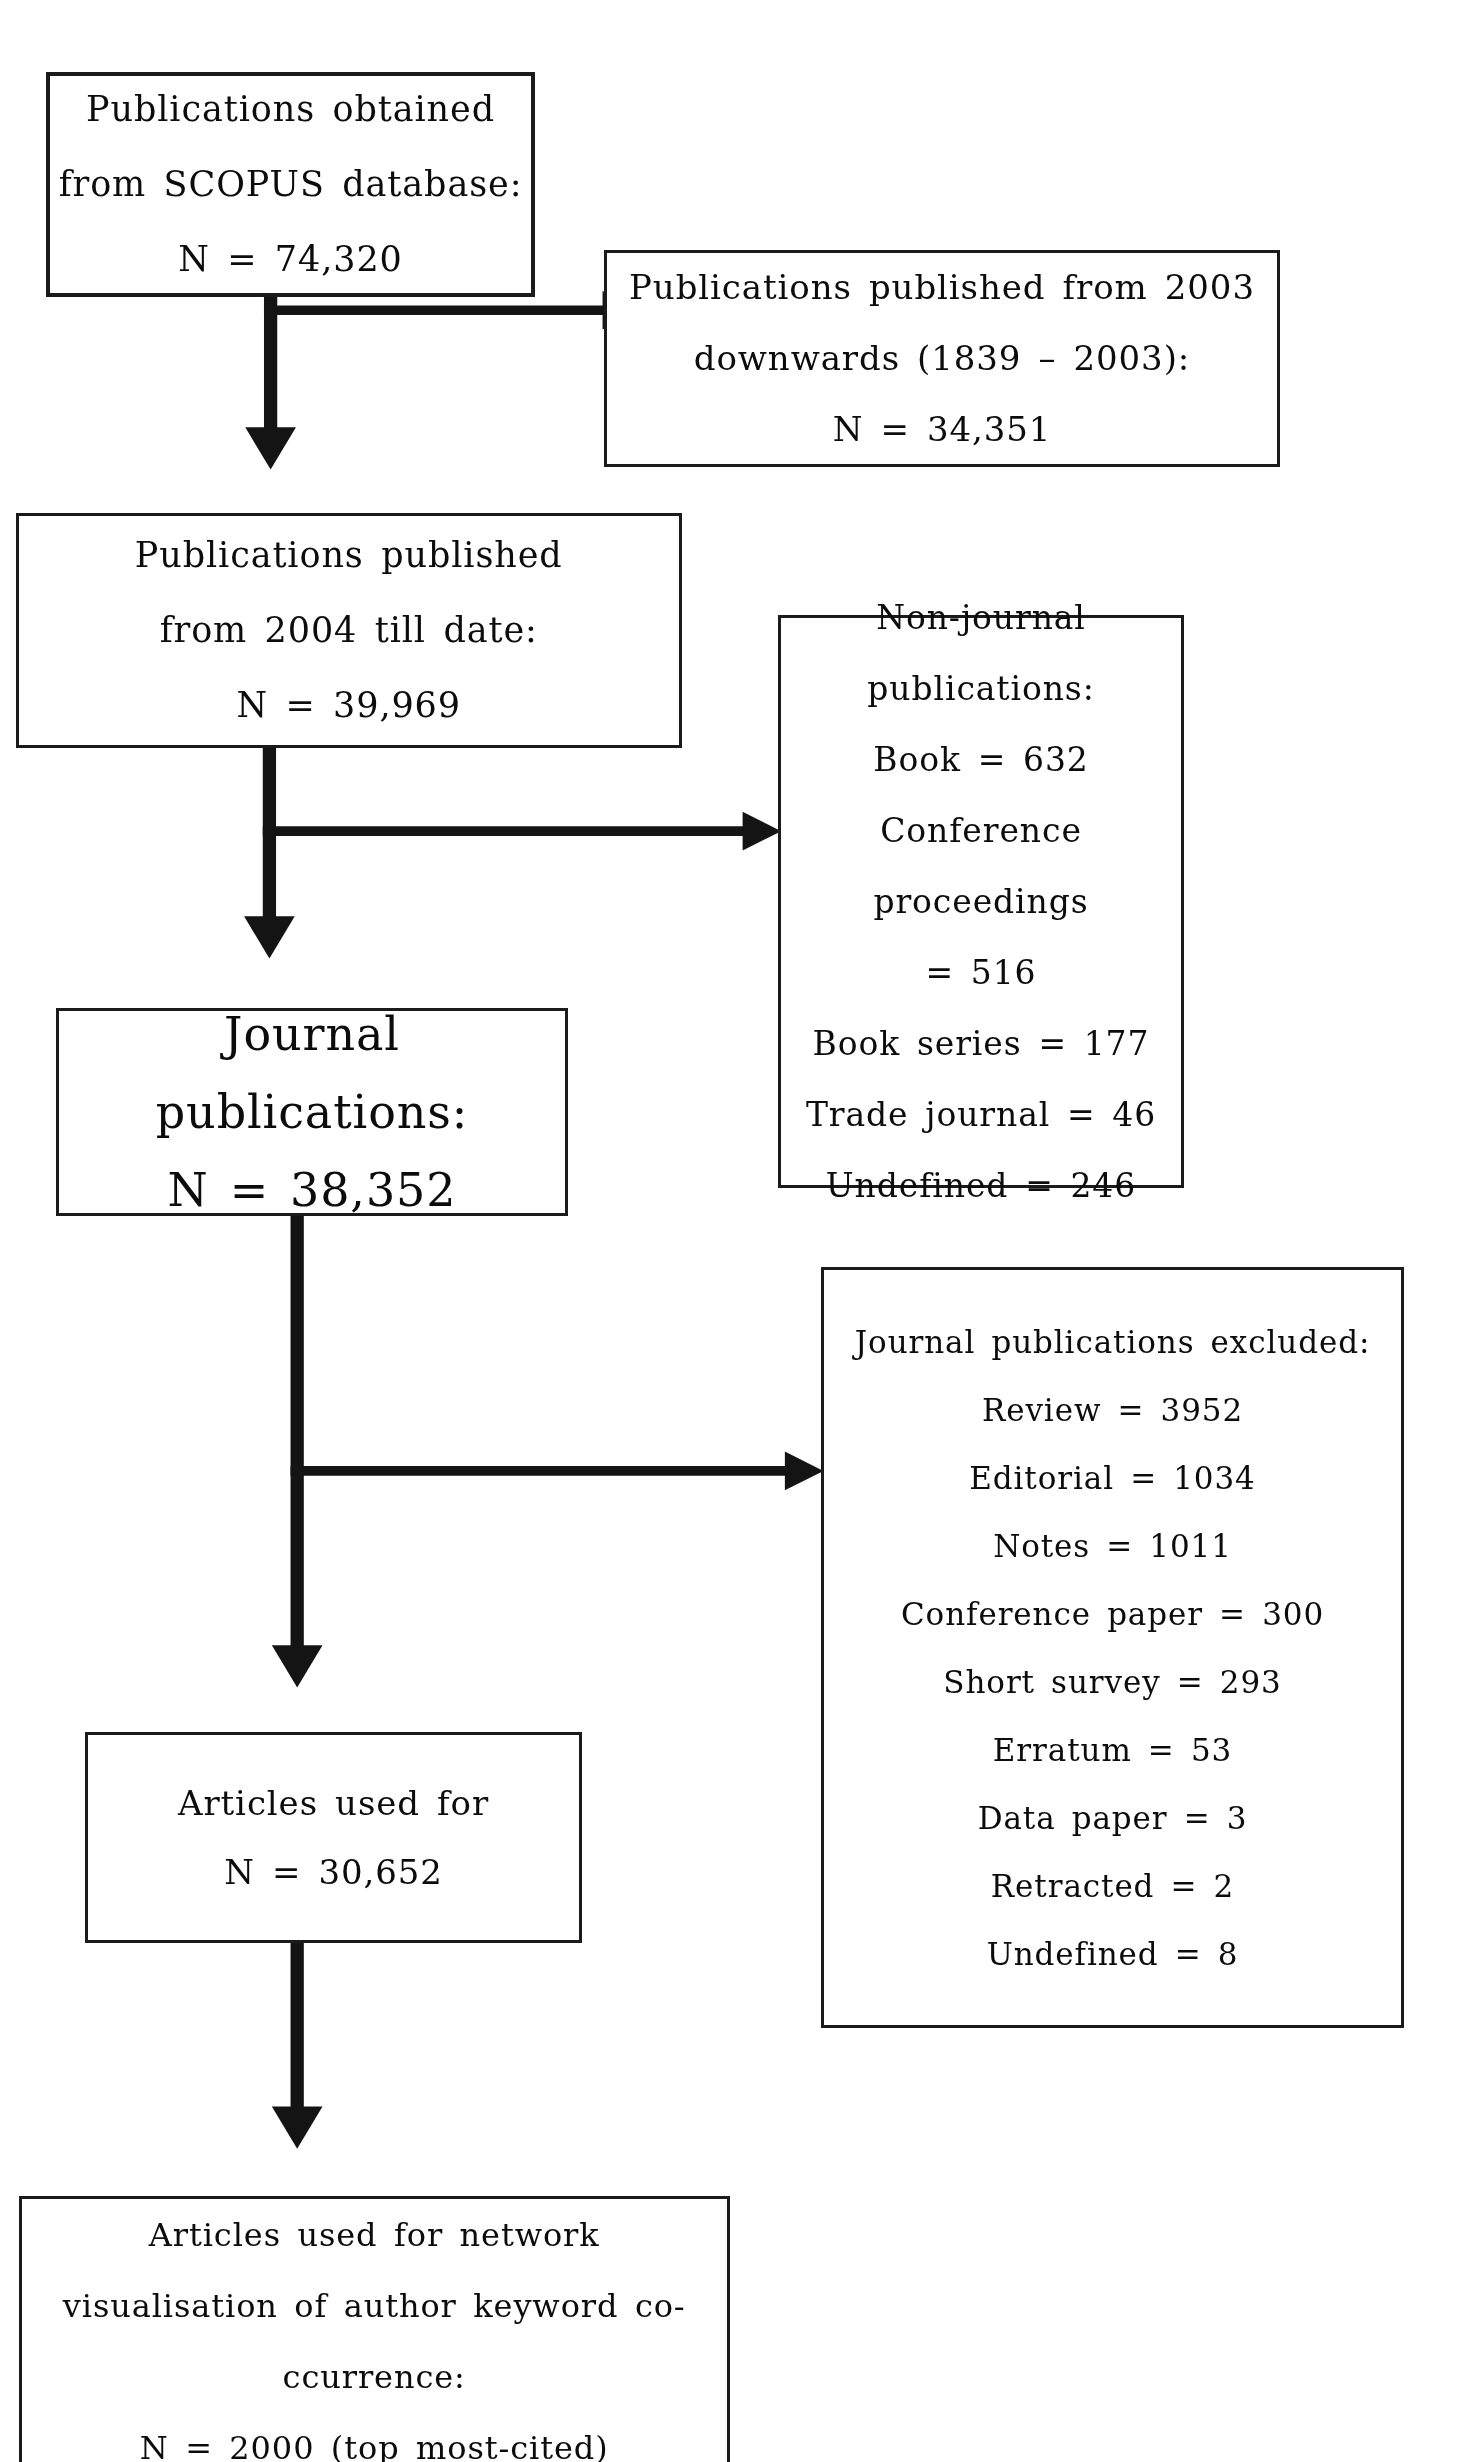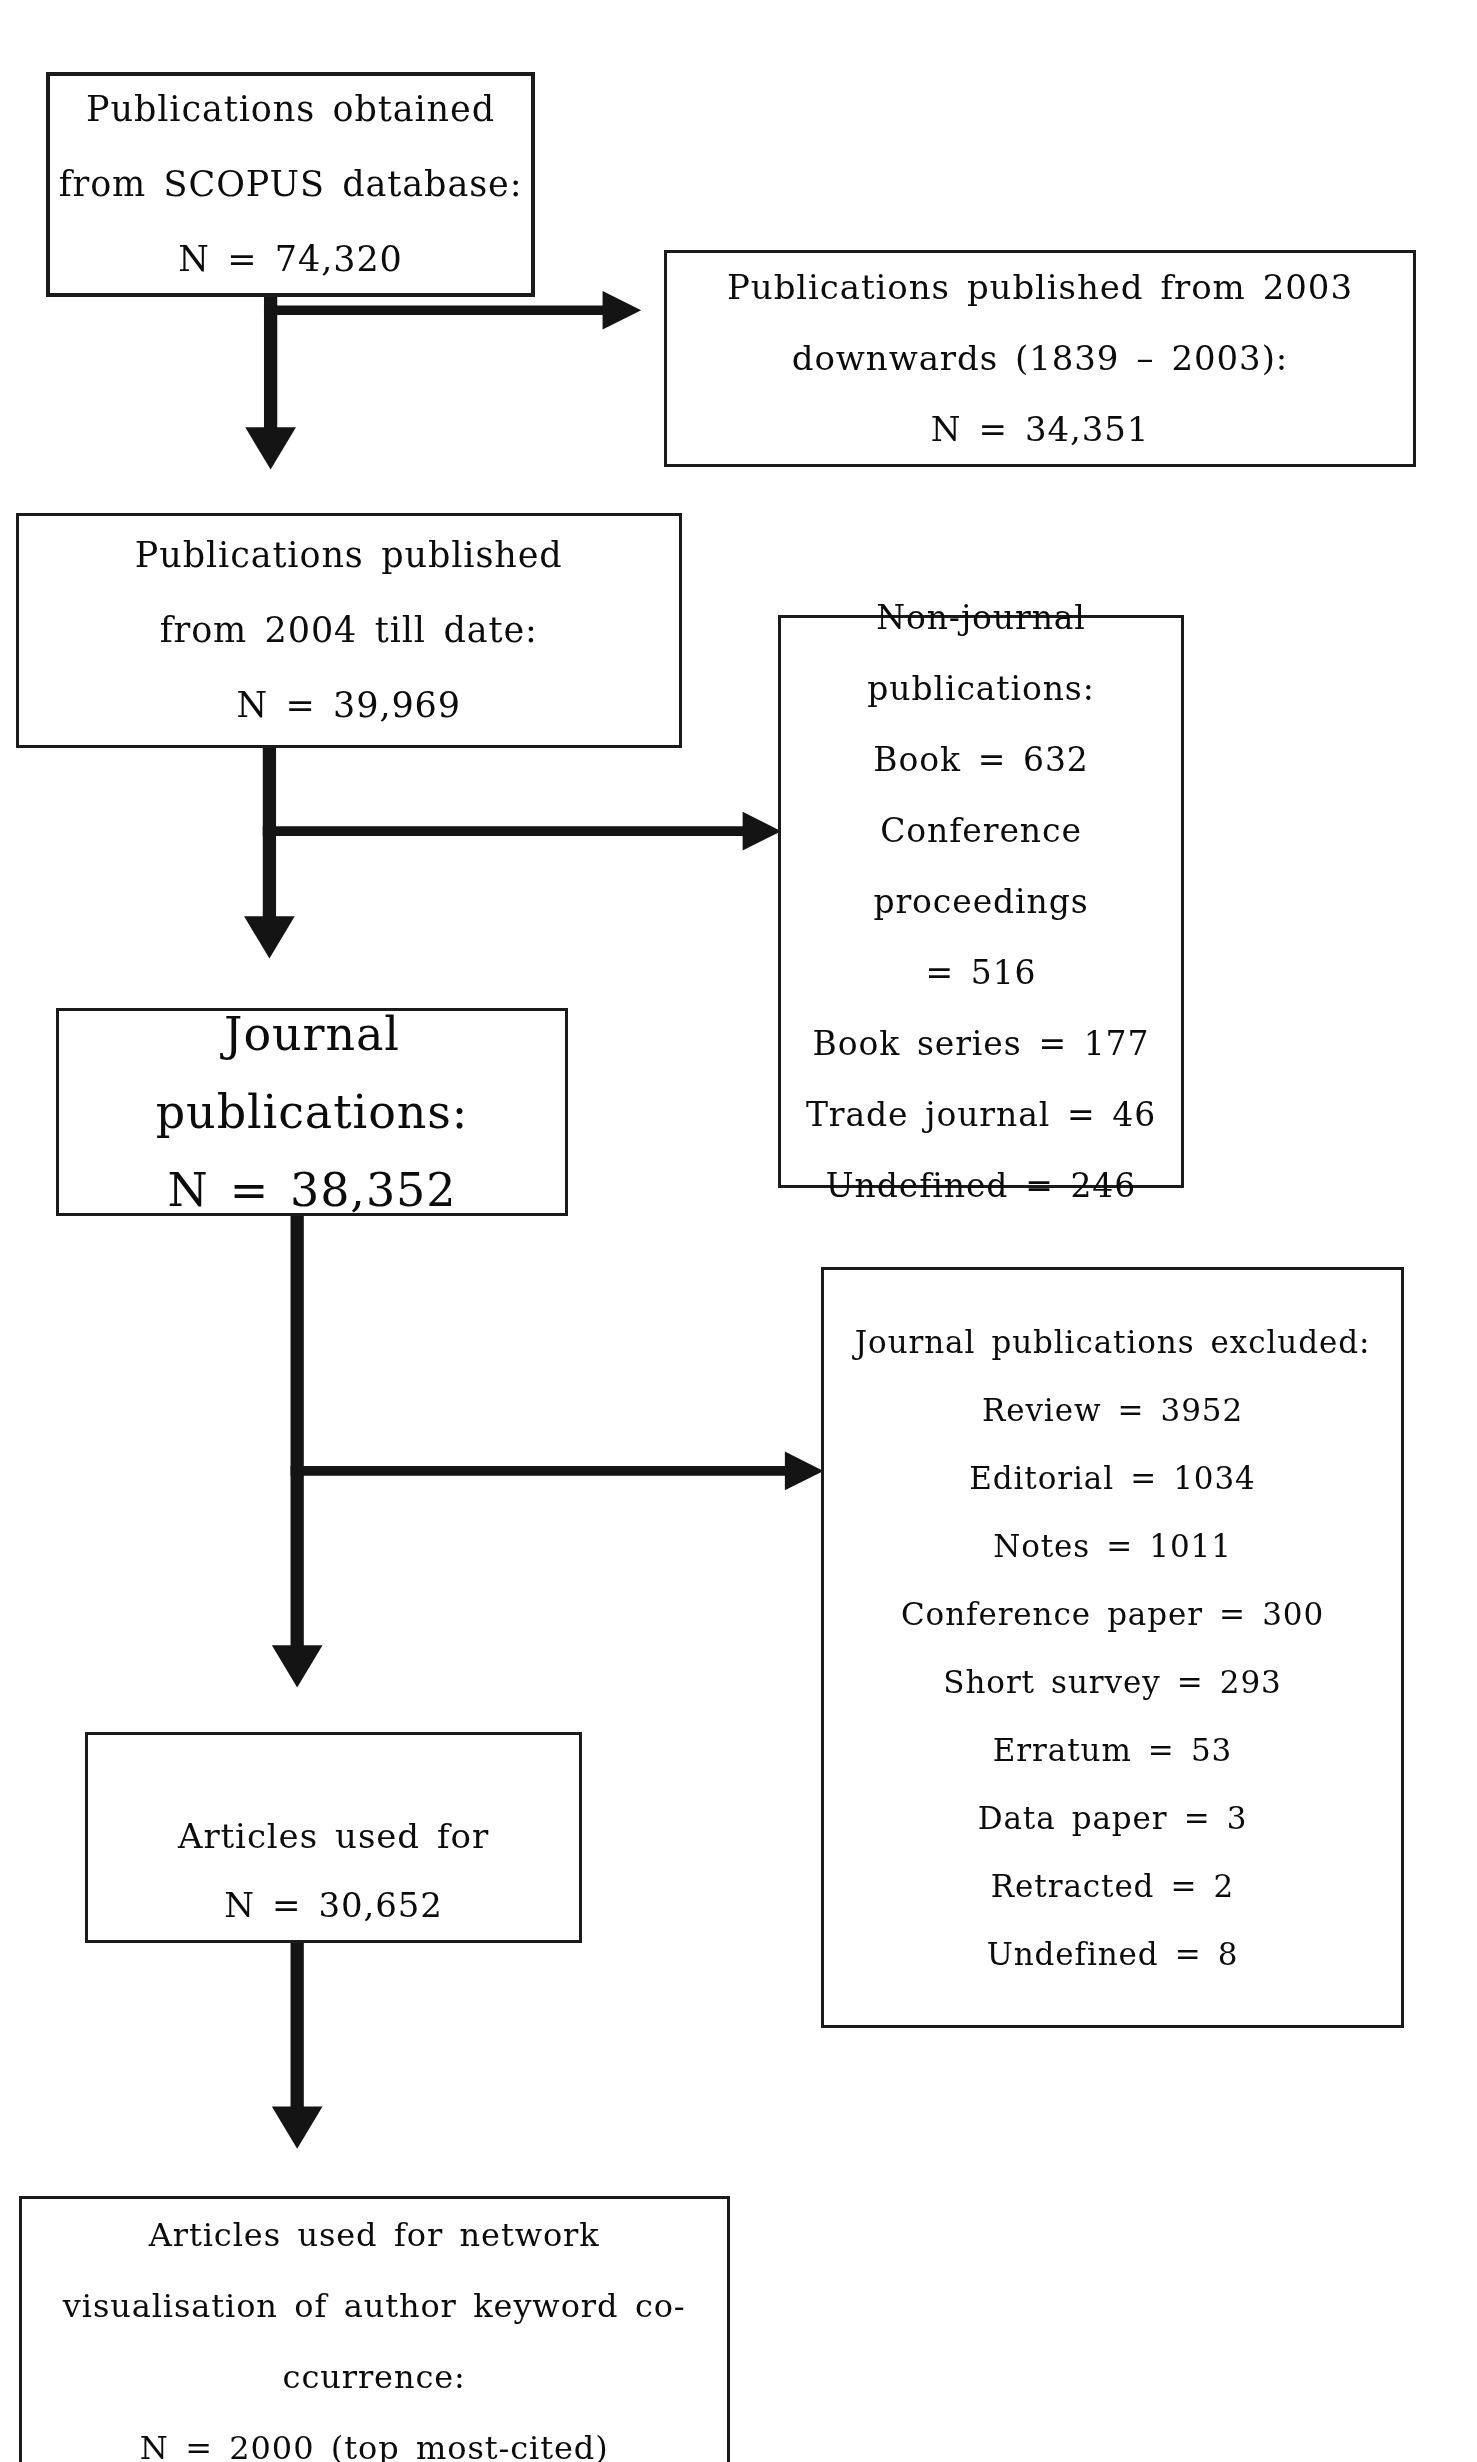--- a/index.html
+++ b/index.html
@@ -25,26 +25,26 @@
     flex-direction: column;
     justify-content: center;
     align-items: center;
     text-align: center;
     letter-spacing: 0.9px;
     word-spacing: 5.4px;
     margin-top: 48px;
   }
   .box .ln { display: block; width: 100%; }
   .b1  { left: 46px;   top: 23.5px;   width: 489px;  height: 225px;  font-size: 35px; line-height: 75px; border-width: 4.8px; }
-  .rb1 { left: 664px; top: 202px;  width: 752px; height: 217px;  font-size: 34px; line-height: 71px; }
+  .rb1 { left: 604px; top: 202px;  width: 676px; height: 217px;  font-size: 34px; line-height: 71px; }
   .b2  { left: 15.7px;   top: 465px;  width: 666px;  height: 235px;  font-size: 35px; line-height: 75px; }
   .nj  { left: 778px; top: 567px;  width: 406px;  height: 573px;  font-size: 33px; line-height: 71px; }
   .b3  { left: 56px;   top: 960px; width: 512px;  height: 208px;  font-size: 46px; line-height: 78px; }
   .ex  { left: 821px; top: 1219px; width: 583px;  height: 761px; font-size: 31px; line-height: 68px; }
-  .b4  { left: 85px;  top: 1684px; width: 497px;  height: 211px;  font-size: 34px; line-height: 69px; justify-content: flex-end; }
+  .b4  { left: 85px;  top: 1684px; width: 497px;  height: 211px;  font-size: 34px; line-height: 69px; }
   .b5  { left: 18.7px;   top: 2148px; width: 711px; height: 291px;  font-size: 32px; line-height: 71px; }
 </style>
 </head>
 <body>
 
 <div class="canvas">
 
   <svg class="connectors" width="1478" height="2462" viewBox="0 0 2448 4079" xmlns="http://www.w3.org/2000/svg">
     <g stroke="#141414" fill="#141414">
 

